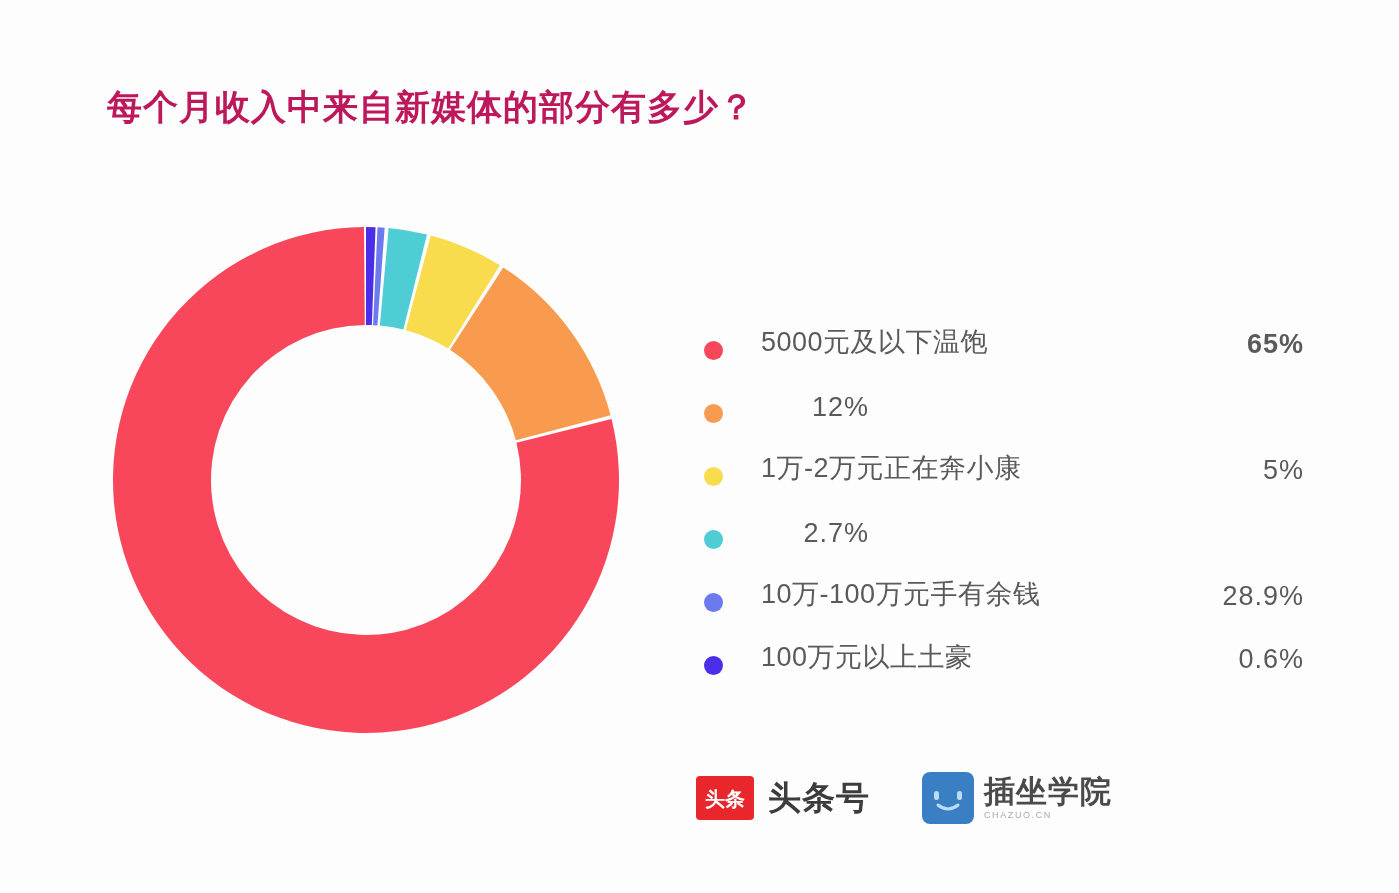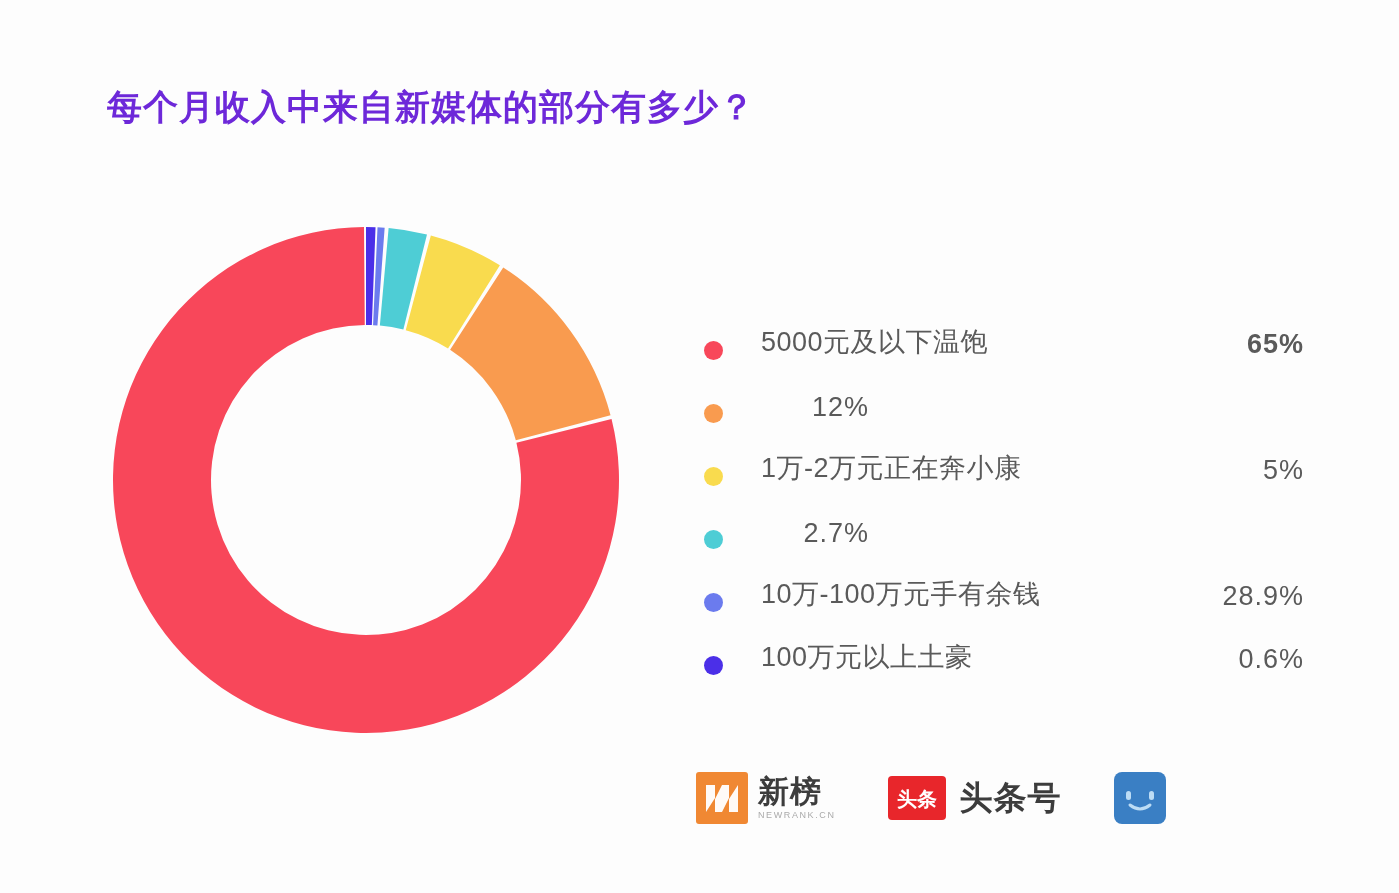--- a/index.html
+++ b/index.html
@@ -17,21 +17,21 @@
   }
 
   
   #chart-title {
     position: absolute;
     left: 107px;
     top: 84px;
     font-size: 35px;
     font-weight: bold;
     letter-spacing: 1px;
-    color: #6d28d9;
+    color: #be185d;
     white-space: nowrap;
   }
 
   
   #donut-wrap {
     position: absolute;
     left: 108px;
     top: 222px;
     width: 516px;
     height: 516px;
@@ -169,43 +169,37 @@
     </div>
     <div class="legend-row">
       <span class="legend-dot" style="background: rgb(75, 47, 232);"></span>
       <span class="legend-label">100万元以上土豪</span>
       <span class="legend-value">0.6%</span>
     </div>
   </div>
 
 <div id="footer-logos">
 
-  <div class="logo-block">
-    <svg class="logo-mark" width="52" height="52" viewBox="0 0 52 52">
-      <rect x="0" y="0" width="52" height="52" rx="3" fill="#f08833"></rect>
-      <path d="M10 40 L10 13 L19 13 L19 27 L26 13 L33 13 L33 27 L42 13 L42 40 L33 40 L33 26 L26 40 L19 40 L19 26 Z" fill="#ffffff" opacity="0.96"></path>
-    </svg>
-    <div class="logo-text-col">
-      <div class="logo-cn">新榜</div>
-      <div class="logo-en">NEWRANK.CN</div>
-    </div>
-  </div>
 
   <div class="logo-block toutiao">
     <svg class="logo-mark" width="58" height="44" viewBox="0 0 58 44">
       <rect x="0" y="0" width="58" height="44" rx="4" fill="#e8262b"></rect>
       <text x="29" y="30" text-anchor="middle" font-family="Liberation Sans, sans-serif" font-size="20" font-weight="bold" fill="#ffffff">头条</text>
     </svg>
     <div class="logo-text-col">
       <div class="logo-cn">头条号</div>
     </div>
   </div>
 
   <div class="logo-block">
     <svg class="logo-mark" width="52" height="52" viewBox="0 0 52 52">
       <rect x="0" y="0" width="52" height="52" rx="8" fill="#3a7fc4"></rect>
       <rect x="12" y="19" width="5" height="9" rx="2.5" fill="#bcdcf5"></rect>
       <rect x="35" y="19" width="5" height="9" rx="2.5" fill="#bcdcf5"></rect>
       <path d="M16 33 Q26 41 36 33" stroke="#bcdcf5" stroke-width="3" fill="none" stroke-linecap="round"></path>
     </svg>
+    <div class="logo-text-col">
+      <div class="logo-cn blue">插坐学院</div>
+      <div class="logo-en">CHAZUO.CN</div>
+    </div>
   </div>
 
 </div>
 
 </body></html>

